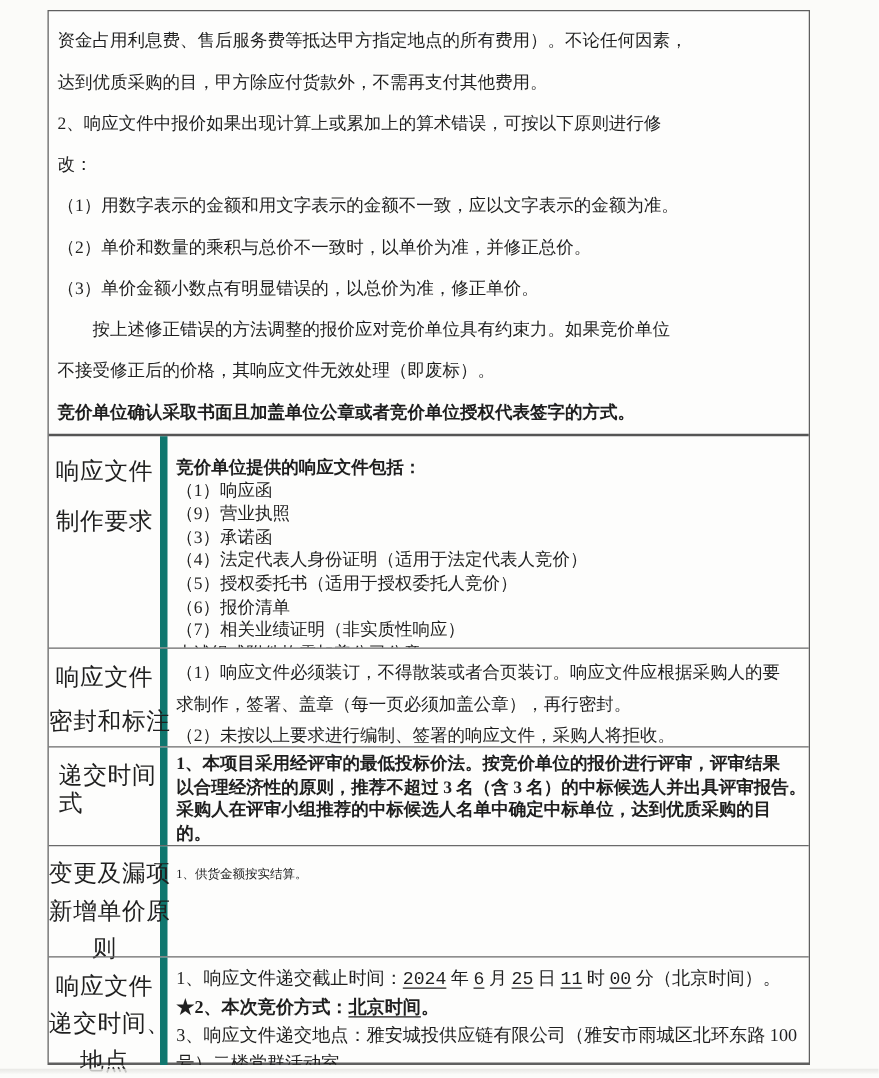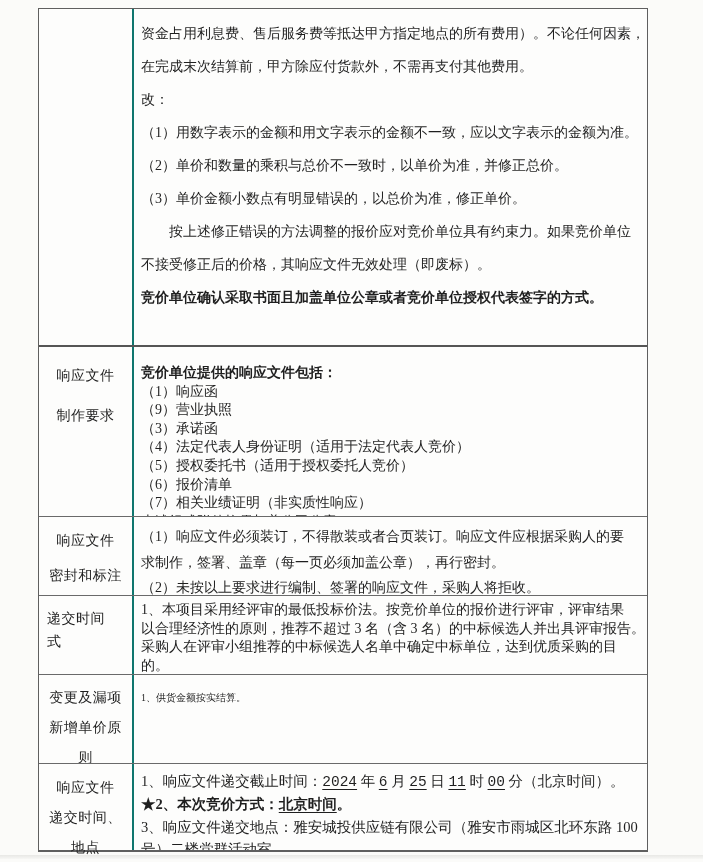--- a/index.html
+++ b/index.html
@@ -11,42 +11,42 @@
   }
   .doc-table{
     position:absolute;left:38px;top:8px;width:610px;height:844px;
     box-sizing:border-box;
     border:1px solid #5f5f5f;
     border-bottom-width:2px;
     background:#fdfdfc;
     display:flex;flex-direction:column;
   }
   .row{display:flex;box-sizing:border-box;border-top:1px solid #6a6a6a;}
-  .row.first{border-top:none;}
+  .row.first{border-top:none;flex-direction:column;}
   .row.thick{border-top:2px solid #555;}
   .label-cell{
     width:95px;box-sizing:border-box;flex:none;
-    border-right:2px solid #0f766e;
-    font-size:14px;letter-spacing:0.5px;
+    border-right:6px solid #0f766e;
+    font-size:19px;letter-spacing:0.5px;
     text-align:center;
   }
   .content-cell{flex:1;box-sizing:border-box;overflow:hidden;}
   .line{white-space:nowrap;}
   .b{font-weight:bold;}
   .u{text-decoration:underline;text-underline-offset:3px;font-family:Liberation Mono, monospace;}
 
   
   .r1{height:339px;} .r2{height:171px;} .r3{height:79px;}
   .r4{height:79px;}  .r5{height:89px;}  .r6{height:87px;}
 
   
   .r1 .content-cell{padding:8px 2px 0 7px;font-size:14px;line-height:33px;}
   .r2 .content-cell{padding:17px 2px 0 7px;font-size:14px;line-height:18.6px;}
   .r3 .content-cell{padding:7px 2px 0 7px;font-size:14px;line-height:25.5px;}
-  .r4 .content-cell{padding:5px 2px 0 7px;font-size:14px;line-height:18.5px;}
+  .r4 .content-cell{padding:5px 2px 0 7px;font-size:14px;line-height:18.5px;font-weight:bold;}
   .r5 .content-cell{padding:13px 2px 0 7px;font-size:10px;line-height:20px;}
   .r6 .content-cell{padding:6px 2px 0 7px;font-size:14.5px;line-height:22px;}
 
   
   .r2 .label-cell{padding-top:9px;line-height:40px;}
   .r3 .label-cell{padding-top:6px;line-height:35px;}
   .r4 .label-cell{padding-top:11px;line-height:23px;text-align:left;padding-left:8px;padding-right:4px;}
   .r5 .label-cell{padding-top:8px;line-height:30px;}
   .r6 .label-cell{padding-top:9px;line-height:30px;}
 
@@ -58,21 +58,22 @@
 </style>
 </head>
 <body>
 
 <div class="doc-table">
 
   <div class="row r1 first">
     <div class="label-cell"></div>
     <div class="content-cell">
         <div class="line"><span>资金占用利息费、售后服务费等抵达甲方指定地点的所有费用）。不论任何因素，</span></div>
-        <div class="line"><span>在完成末次结算前，甲方除应付货款外，不需再支付其他费用。</span></div>
+        <div class="line"><span>达到优质采购的目，甲方除应付货款外，不需再支付其他费用。</span></div>
+        <div class="line"><span>2、响应文件中报价如果出现计算上或累加上的算术错误，可按以下原则进行修</span></div>
         <div class="line"><span>改：</span></div>
         <div class="line"><span>（1）用数字表示的金额和用文字表示的金额不一致，应以文字表示的金额为准。</span></div>
         <div class="line"><span>（2）单价和数量的乘积与总价不一致时，以单价为准，并修正总价。</span></div>
         <div class="line"><span>（3）单价金额小数点有明显错误的，以总价为准，修正单价。</span></div>
         <div class="line"><span>　　按上述修正错误的方法调整的报价应对竞价单位具有约束力。如果竞价单位</span></div>
         <div class="line"><span>不接受修正后的价格，其响应文件无效处理（即废标）。</span></div>
         <div class="line"><span class="b">竞价单位确认采取书面且加盖单位公章或者竞价单位授权代表签字的方式。</span></div>
       </div>
   </div>
 

